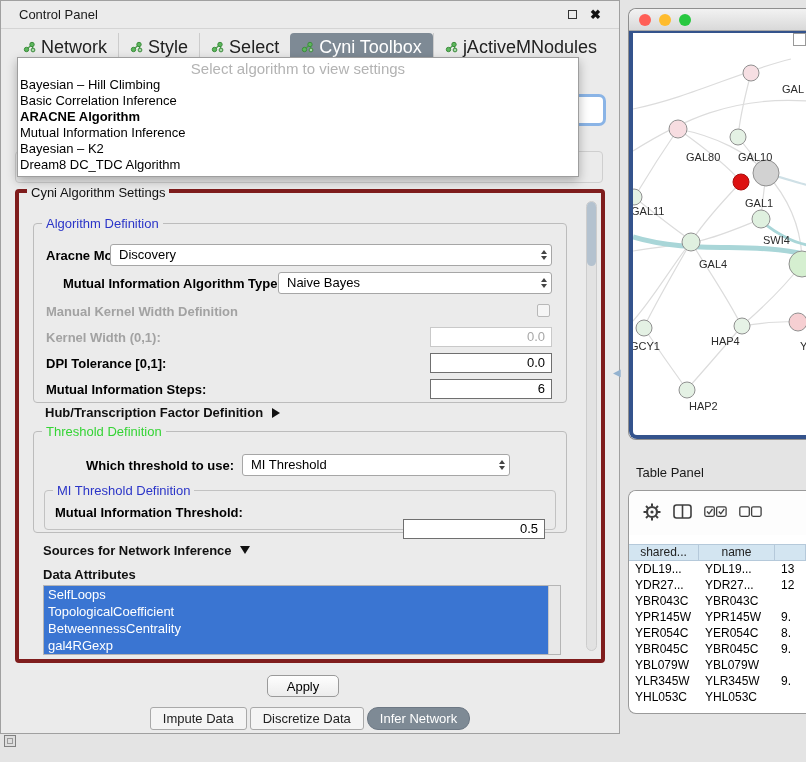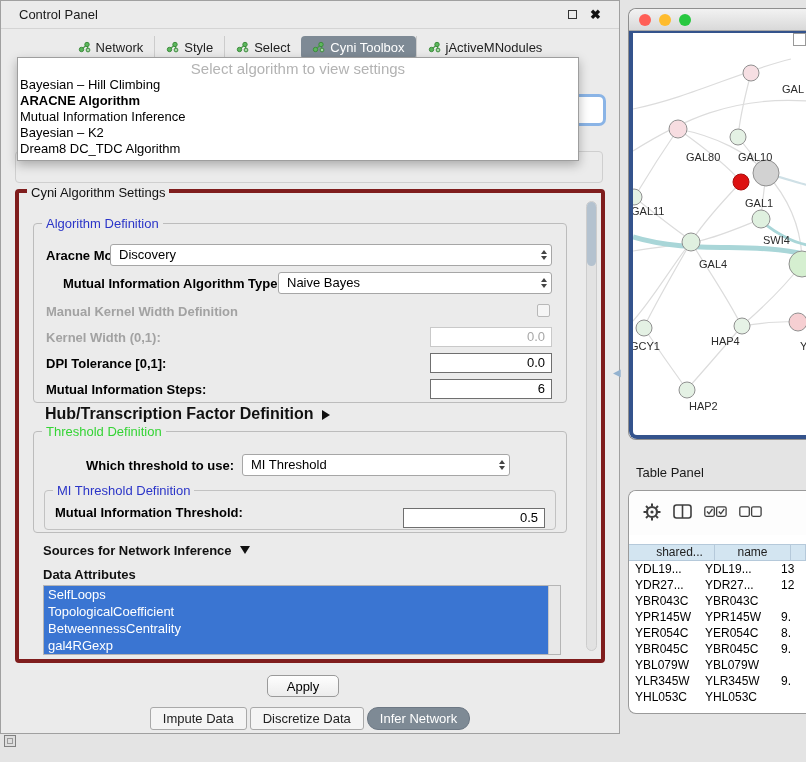--- a/index.html
+++ b/index.html
@@ -8,21 +8,21 @@
 
   
   .control-panel { position:absolute; left:0; top:0; width:620px; height:734px; background:#ebebeb; border:1px solid #a0a0a0; }
   .cp-titlebar { position:absolute; left:0; top:0; right:0; height:28px; display:flex; align-items:center; padding:0 18px; border-bottom:1px solid #d4d4d4; }
   .cp-title { font-size:13px; color:#1a1a1a; }
   .cp-controls { margin-left:auto; display:flex; align-items:center; gap:13px; }
   .float-icon { width:9px; height:9px; border:1.5px solid #333; display:inline-block; }
   .close-icon { font-size:13px; font-weight:bold; color:#111; line-height:1; cursor:default; }
 
   .cp-tabs { position:absolute; left:0; right:0; top:34px; height:24px; display:flex; justify-content:center; align-items:center; }
-  .cp-tab { padding:4px 11px; font-size:13px; color:#222; display:flex; align-items:center; gap:5px; white-space:nowrap; }
+  .cp-tab { padding:4px 11px; font-size:18px; color:#222; display:flex; align-items:center; gap:5px; white-space:nowrap; }
   .cp-tab:not(:first-child) { border-left:1px solid #cccccc; }
   .cp-tab.active { background:#7e8a95; color:#fff; border-radius:4px; border-left:none; }
   .tab-icon { display:inline-flex; }
 
   
   .combo-group-fragment { position:absolute; left:14px; top:150px; width:588px; height:32px; border:1px solid #cfcfcf; border-radius:4px; z-index:0; }
   .combo-peek { position:absolute; left:566px; top:96px; width:36px; height:26px; background:#fff; border-radius:4px; box-shadow:0 0 0 3px #8ab4e6; z-index:5; }
 
   
   .algo-popup { position:absolute; left:16px; top:56px; width:562px; background:#ffffff; border:1px solid #9e9e9e; box-shadow:0 4px 10px rgba(0,0,0,0.28); z-index:30; padding:2px 0 3px 0; }
@@ -47,21 +47,21 @@
   .combo .arrows { position:absolute; right:4px; top:5px; display:flex; flex-direction:column; gap:2px; align-items:center; }
   .tri-up { width:0; height:0; border-left:3.5px solid transparent; border-right:3.5px solid transparent; border-bottom:4.5px solid #444; }
   .tri-down { width:0; height:0; border-left:3.5px solid transparent; border-right:3.5px solid transparent; border-top:4.5px solid #444; }
 
   .field { position:absolute; height:20px; background:#fff; border:1px solid #6f6f6f; font-size:13px; line-height:18px; text-align:right; padding:0 6px; color:#000; }
   .field.disabled { border-color:#c9c9c9; color:#a8a8a8; }
   .cb { position:absolute; width:13px; height:13px; border:1px solid #b8b8b8; background:#f5f5f5; border-radius:2px; }
 
   .tri-right { display:inline-block; width:0; height:0; border-top:5.5px solid transparent; border-bottom:5.5px solid transparent; border-left:8px solid #111; margin-left:9px; vertical-align:-1px; }
   .tri-dn { display:inline-block; width:0; height:0; border-left:5.5px solid transparent; border-right:5.5px solid transparent; border-top:8px solid #111; margin-left:8px; vertical-align:1px; }
-  .hub-row { position:absolute; left:26px; top:212px; font-weight:bold; font-size:16px; }
+  .hub-row { position:absolute; left:26px; top:212px; font-weight:bold; font-size:13px; }
   .sources-row { position:absolute; left:24px; top:350px; font-weight:bold; font-size:13px; }
   .attr-label { position:absolute; left:24px; top:374px; font-weight:bold; font-size:13px; }
 
   .attr-list { position:absolute; left:24px; top:392px; width:518px; height:70px; background:#fff; border:1px solid #b5b5b5; overflow:hidden; }
   .attr-item { height:17px; line-height:17px; padding-left:4px; background:#3a75d2; color:#fff; font-size:13px; width:calc(100% - 12px); white-space:nowrap; }
   .attr-scroll { position:absolute; right:0; top:0; bottom:0; width:12px; background:#e8e8e8; border-left:1px solid #c8c8c8; }
 
   .apply-btn { position:absolute; left:266px; top:674px; width:72px; height:22px; border:1px solid #9a9a9a; border-radius:5px; background:linear-gradient(#fefefe,#ececec); font-size:13px; font-family:"Liberation Sans", sans-serif; }
 
   .bottom-tabs { position:absolute; left:0; right:0; top:706px; display:flex; justify-content:center; gap:3px; }
@@ -74,21 +74,21 @@
   .light { width:12px; height:12px; border-radius:50%; }
   .nw-content { position:absolute; left:0; right:0; top:22px; bottom:0; background:#fff; border-left:4px solid #34538c; border-top:2px solid #34538c; border-bottom:4px solid #34538c; border-radius:0 0 0 8px; overflow:hidden; }
   #net-svg { position:absolute; left:0; top:0; }
   #net-svg text { font-family:"Liberation Sans", sans-serif; font-size:11px; fill:#2b2b2b; }
   .corner-box { position:absolute; right:0; top:0; width:13px; height:13px; background:#fff; border:1px solid #999; }
 
   
   .table-panel-label { position:absolute; left:636px; top:465px; font-size:13px; color:#1a1a1a; }
   .table-window { position:absolute; left:628px; top:490px; width:178px; height:224px; background:#fff; border:1px solid #9a9a9a; border-right:none; border-radius:8px 0 0 8px; overflow:hidden; }
   .tp-toolbar { height:44px; display:flex; align-items:center; gap:12px; padding-left:14px; background:#fdfdfd; }
-  .tp-header { display:flex; height:17px; background:#d3e5f1; border-top:1px solid #b5c9da; border-bottom:1px solid #b5c9da; margin-top:9px; font-size:12px; color:#222;padding-left:16px; }
+  .tp-header { display:flex; height:17px; background:#d3e5f1; border-top:1px solid #b5c9da; border-bottom:1px solid #b5c9da; margin-top:9px; font-size:12px; color:#222; }
   .tp-header span { display:block; line-height:15px; text-align:center; border-right:1px solid #b5c9da; overflow:hidden; white-space:nowrap; }
   .t-rows { overflow:hidden; }
   .t-row { display:flex; height:16px; font-size:12px; line-height:16px; color:#000; }
   .t-row span { display:block; overflow:hidden; white-space:nowrap; padding-left:6px; }
   .c1 { width:70px; } .c2 { width:76px; } .c3 { flex:1; }
 
   .splitter-arrow { position:absolute; left:613px; top:367px; font-size:10px; color:#93b2cf; }
   .dock-icon { position:absolute; left:4px; top:735px; width:12px; height:12px; border:1px solid #808080; background:#dedede; }
   .dock-icon::after { content:""; position:absolute; left:2px; top:2px; right:2px; bottom:2px; border:1px solid #9a9a9a; }
 </style>
@@ -224,21 +224,21 @@
           <span>MI Threshold</span>
           <span class="arrows">
               <span class="tri-up"></span>
               <span class="tri-down"></span>
             </span>
         </div>
 
         <div class="group" style="left:10px; right:10px; top:58px; height:40px; border-color:#c2c2c2;">
           <span class="group-title title-blue">MI Threshold Definition</span>
           <span class="blabel" style="left:10px; top:14px;">Mutual Information Threshold:</span>
-          <div class="field" style="right:10px; width:142px; top:17px;">0.5</div>
+          <div class="field" style="right:10px; width:142px; top:28px;">0.5</div>
         </div>
       </div>
 
       <div class="sources-row">
         <span>Sources for Network Inference</span><span class="tri-dn"></span>
       </div>
       <div class="attr-label">Data Attributes</div>
       <div class="attr-list">
         <div id="attr-list-items">
             <div class="attr-item">SelfLoops</div>
@@ -256,20 +256,21 @@
     <nav class="bottom-tabs" id="bottom-tabs">
         <div class="bottom-tab">Impute Data</div>
         <div class="bottom-tab">Discretize Data</div>
         <div class="bottom-tab active">Infer Network</div>
       </nav>
 
     <div class="algo-popup">
       <div class="popup-placeholder">Select algorithm to view settings</div>
       <div id="algo-options">
           <div class="popup-item">Bayesian – Hill Climbing</div>
+          <div class="popup-item">Basic Correlation Inference</div>
           <div class="popup-item selected">ARACNE Algorithm</div>
           <div class="popup-item">Mutual Information Inference</div>
           <div class="popup-item">Bayesian – K2</div>
           <div class="popup-item">Dream8 DC_TDC Algorithm</div>
         </div>
     </div>
   </section>
 
   <span class="splitter-arrow">◀</span>
 

